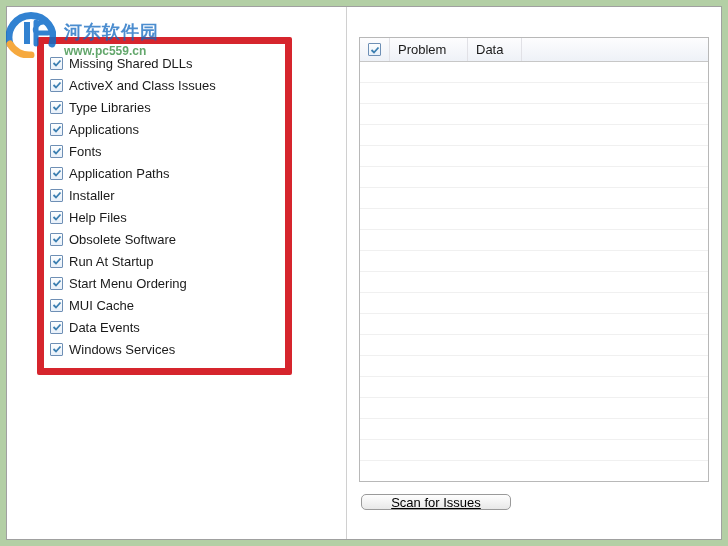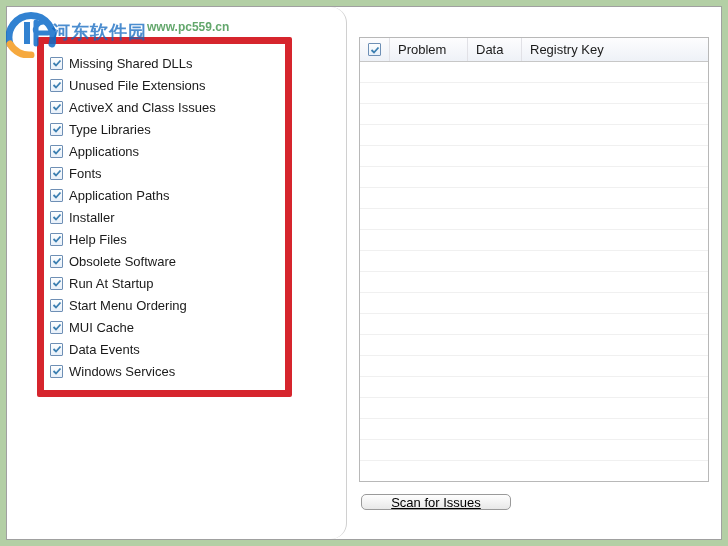--- a/index.html
+++ b/index.html
@@ -20,21 +20,20 @@
       border: 1px solid #a0a0a0;
       display: flex;
       flex-direction: row;
     }
     .left-panel {
       width: 340px;
       height: 100%;
       padding: 18px 30px 18px 30px;
       border-right: 1px solid #d0d0d0;
       position: relative;
-      border-radius: 16px;
     }
     .checklist-wrap {
       background: #fff;
       padding: 8px 16px 8px 6px;
       border: 7px solid #d6252d;
       border-radius: 2px;
       width: 255px;
       margin-top: 12px;
     }
     .cl-item {
@@ -73,23 +72,23 @@
       left: 6px;
       width: 50px;
       height: 50px;
       opacity: 0.85;
       z-index: 10;
       pointer-events: none;
     }
     .wm-text {
       position: absolute;
       top: 20px;
-      left: 52px;
-      display: flex;
-      flex-direction: row;
+      left: 64px;
+      display: flex;
+      flex-direction: column;
       opacity: 0.75;
       z-index: 10;
       pointer-events: none;
     }
     .wm-text .cn { color: #1067c0; font-size: 18px; font-weight: bold; letter-spacing: 1px; font-family: "Microsoft YaHei", sans-serif; }
     .wm-text .url { color: #2f8a3b; font-size: 12px; font-weight: bold; }
     .grid {
       border: 1px solid #b8b8b8;
       width: 350px;
       height: 445px;
@@ -165,28 +164,20 @@
             </svg>
           </span>
           <span class="label">Missing Shared DLLs</span>
         </div>
         <div class="cl-item">
           <span class="chk">
             <svg viewBox="0 0 10 10">
               <path d="M1.5 5 L4 7.5 L8.5 2.5" fill="none" stroke="#3c7fb1" stroke-width="1.8"></path>
             </svg>
           </span>
-          <span class="label">Unused File Extensions</span>
-        </div>
-        <div class="cl-item">
-          <span class="chk">
-            <svg viewBox="0 0 10 10">
-              <path d="M1.5 5 L4 7.5 L8.5 2.5" fill="none" stroke="#3c7fb1" stroke-width="1.8"></path>
-            </svg>
-          </span>
           <span class="label">ActiveX and Class Issues</span>
         </div>
         <div class="cl-item">
           <span class="chk">
             <svg viewBox="0 0 10 10">
               <path d="M1.5 5 L4 7.5 L8.5 2.5" fill="none" stroke="#3c7fb1" stroke-width="1.8"></path>
             </svg>
           </span>
           <span class="label">Type Libraries</span>
         </div>
@@ -286,21 +277,20 @@
       <div class="grid-header">
         <div class="hcell chk-col">
           <span class="chk">
             <svg viewBox="0 0 10 10">
                 <path d="M1.5 5 L4 7.5 L8.5 2.5" fill="none" stroke="#3c7fb1" stroke-width="1.8"></path>
               </svg>
           </span>
         </div>
         <div class="hcell col-problem">Problem</div>
         <div class="hcell col-data">Data</div>
-        <div class="hcell col-regkey">Registry Key</div>
       </div>
       <div class="grid-body" id="grid-body">
           <div class="grid-row"></div>
           <div class="grid-row"></div>
           <div class="grid-row"></div>
           <div class="grid-row"></div>
           <div class="grid-row"></div>
           <div class="grid-row"></div>
           <div class="grid-row"></div>
           <div class="grid-row"></div>

